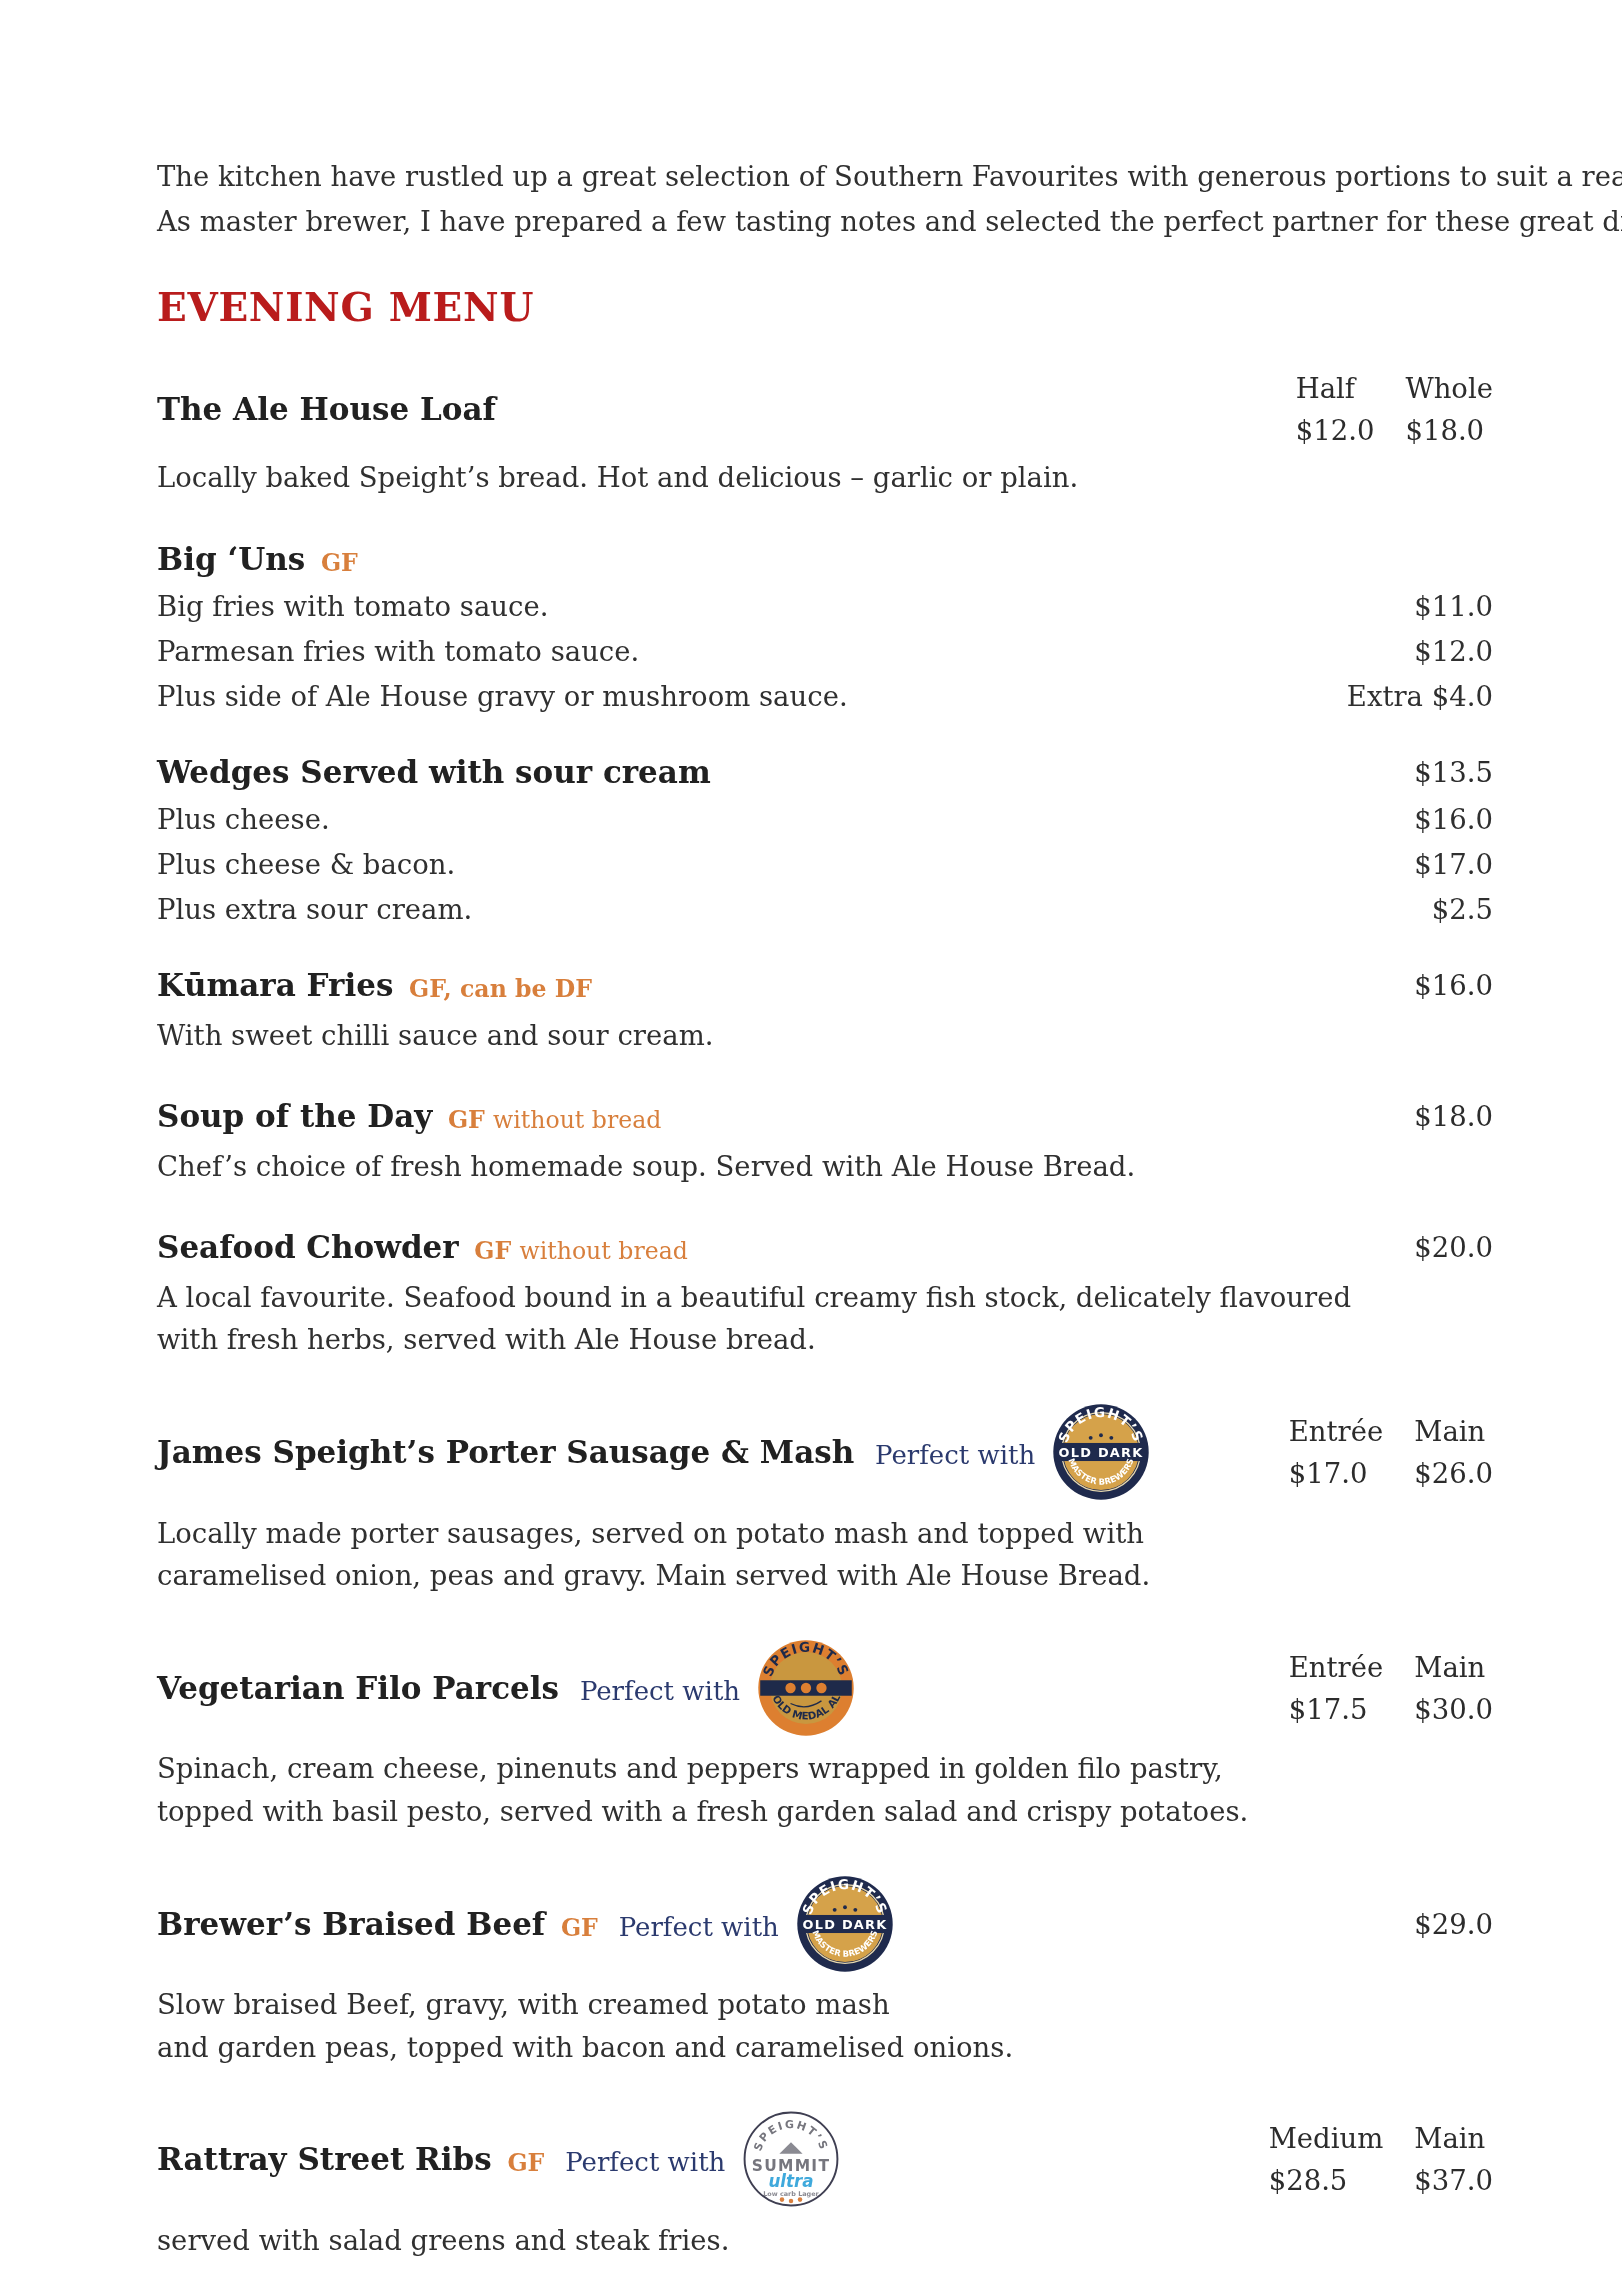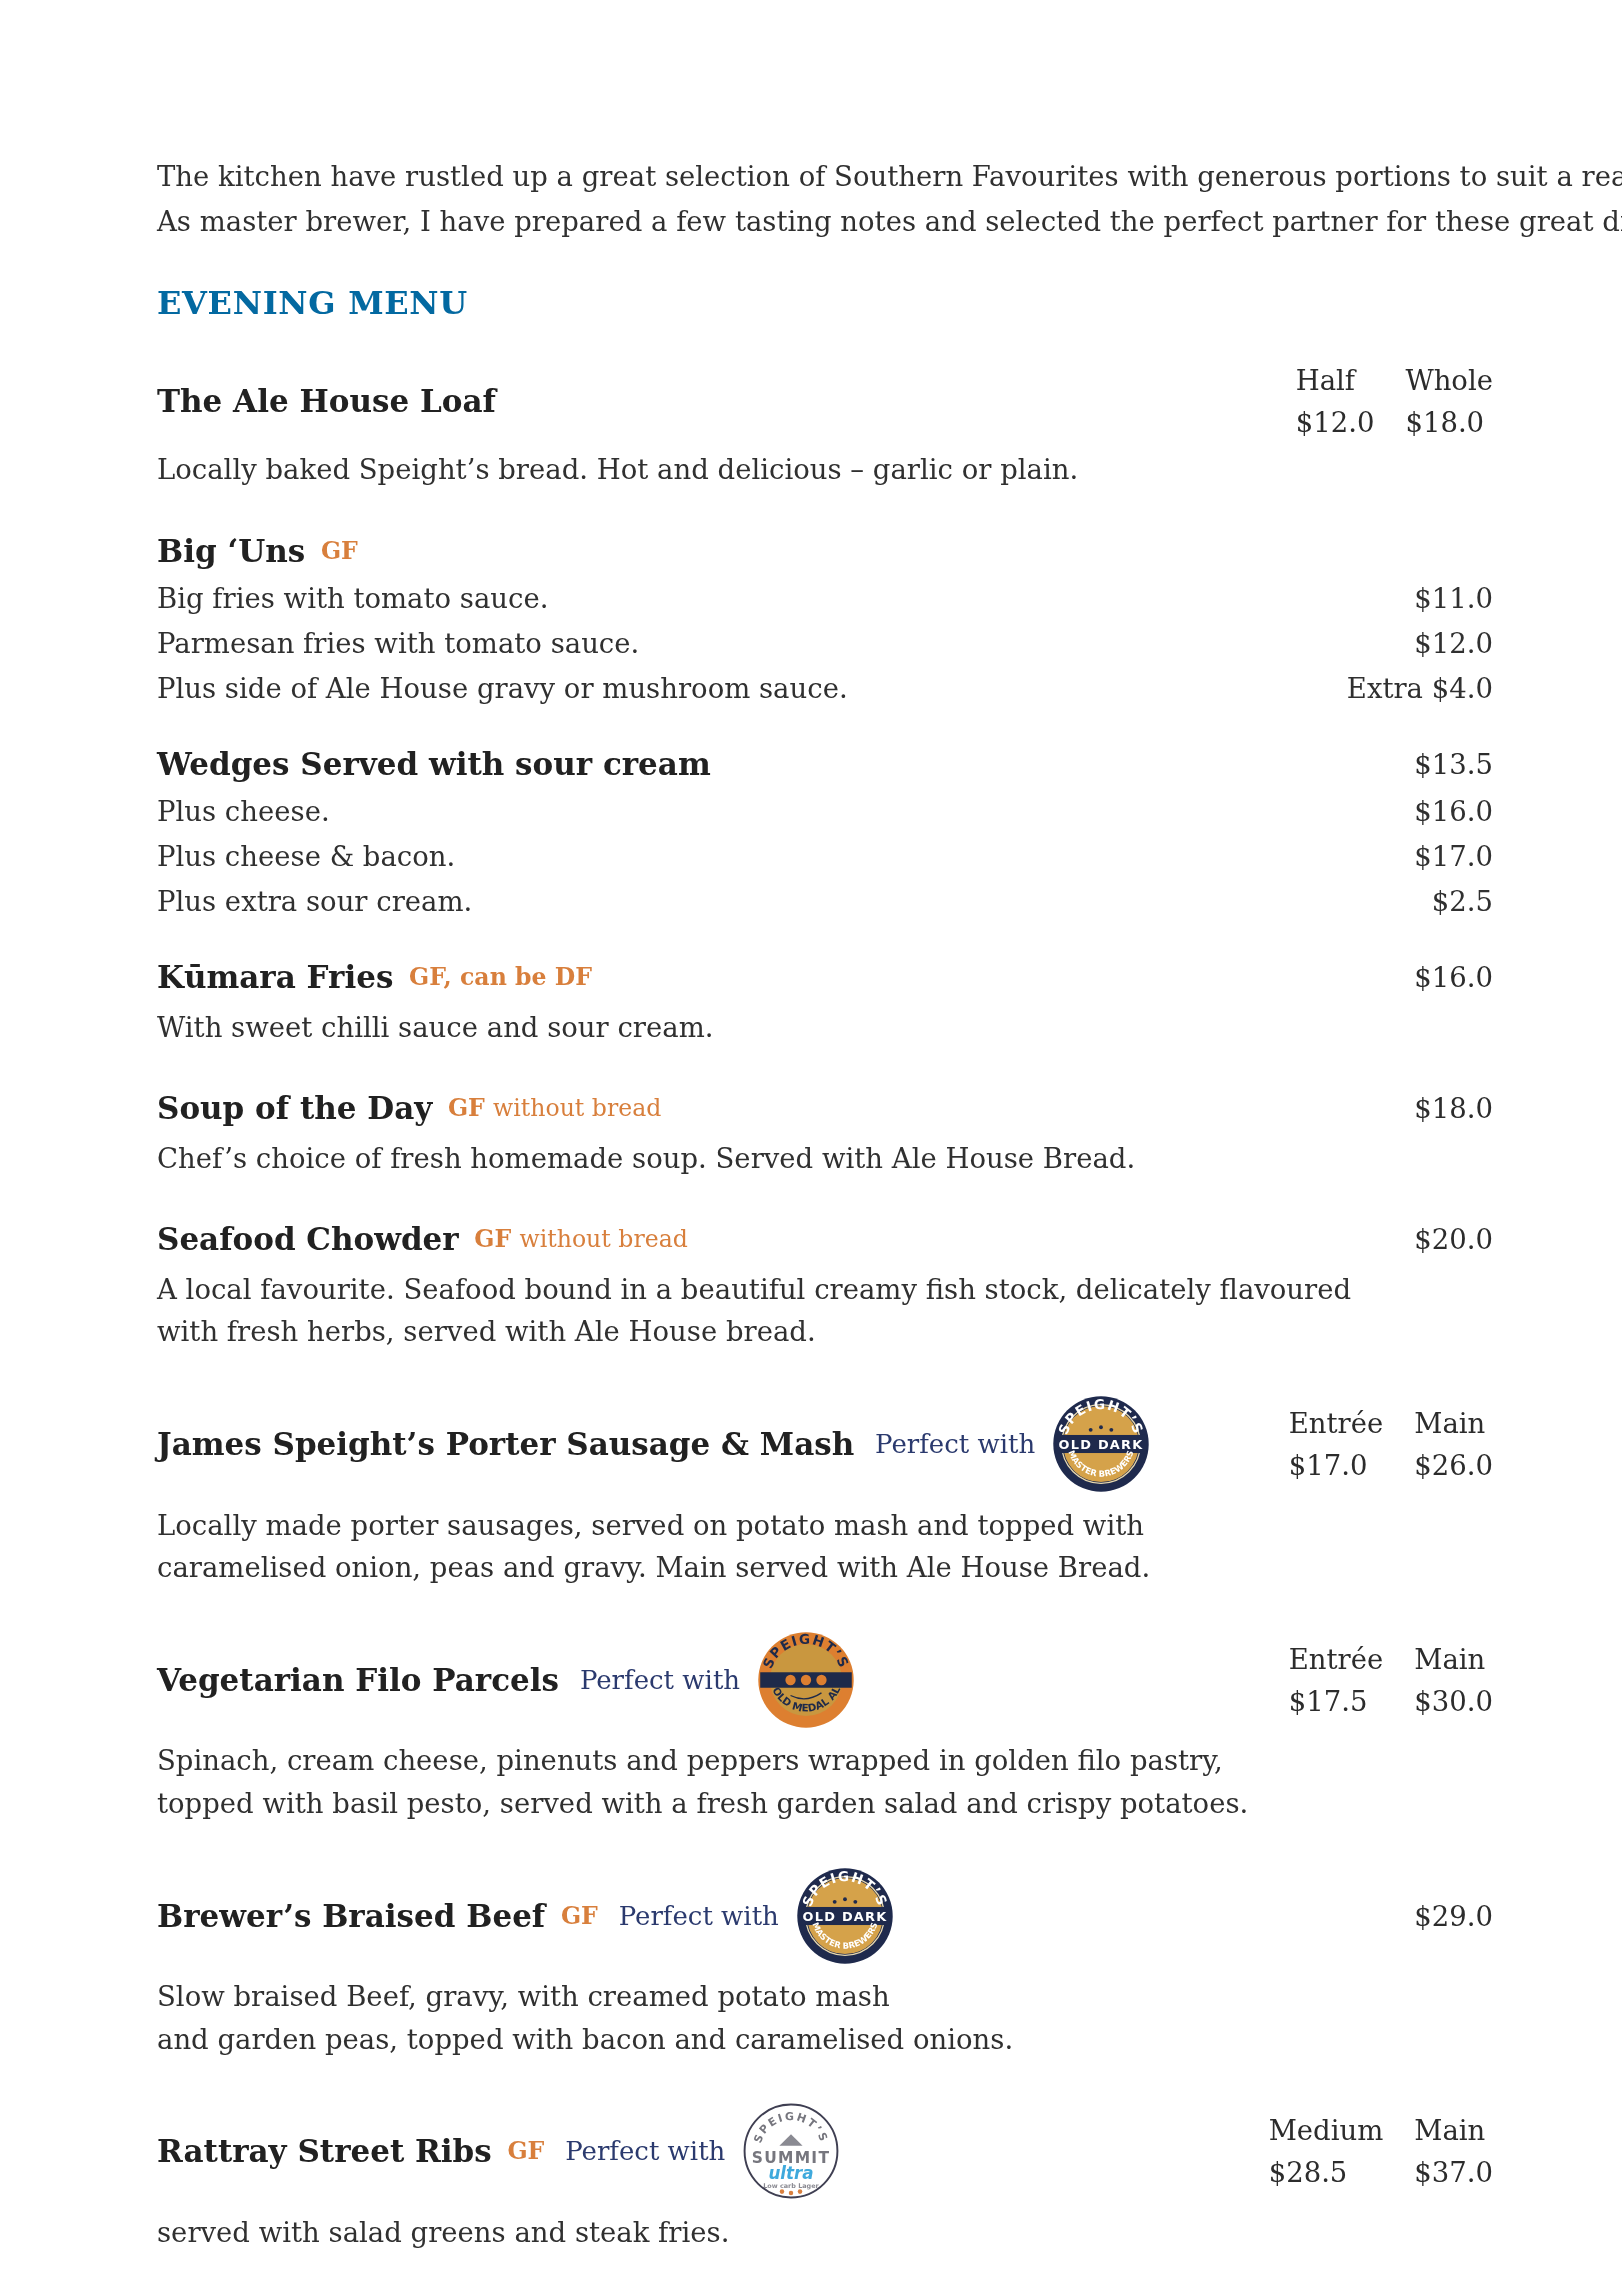--- a/index.html
+++ b/index.html
@@ -1,24 +1,24 @@
 <!DOCTYPE html>
 <html style="font-size:10.5px"><head>
 <meta charset="utf-8">
 <style>
   html,body{margin:0;padding:0;background:#ffffff;overflow:hidden;}
   body{width:1623px;height:2295px;font-family:"DejaVu Serif", serif;color:#2e2e2e;}
   .page{box-sizing:border-box;width:1623px;height:2295px;padding:154px 130px 0 157px;position:relative;background:#ffffff;}
   .intro{font-size:27.5px;line-height:1.62;color:#303030;}
   .intro div{white-space:nowrap;}
-  .page-title{margin-top:41px;font-size:32px;font-weight:bold;color:#0369a1;letter-spacing:0.7px;}
+  .page-title{margin-top:41px;font-size:39px;font-weight:bold;color:#b91c1c;letter-spacing:0.7px;}
   .items{margin-top:6.5px;}
   .item{margin-top:42px;}
   .item-head{display:flex;align-items:center;gap:17px;}
-  .item-title{display:flex;align-items:center;gap:15.7px;white-space:nowrap;}
+  .item-title{display:flex;align-items:flex-end;gap:15.7px;white-space:nowrap;}
   .name{font-size:31px;font-weight:bold;color:#212121;margin:0;}
   .diet{color:#d87f3c;font-size:23.6px;font-weight:bold;white-space:nowrap;}
   .diet .rest{font-weight:normal;}
   .pw{color:#2b3a6e;font-size:26px;font-weight:normal;margin-left:5.2px;}
   .prices{margin-left:auto;display:flex;align-items:baseline;gap:31px;font-size:27.5px;color:#2c2c2c;white-space:nowrap;}
   .pair{display:flex;align-items:baseline;gap:9.8px;flex-direction:column;}
   .pvalue{}
   .desc{font-size:27.5px;line-height:1.55;margin-top:10.5px;color:#303030;}
   .desc div{white-space:nowrap;}
   .subrow{display:flex;align-items:flex-start;margin-top:13px;font-size:27.5px;color:#303030;}

